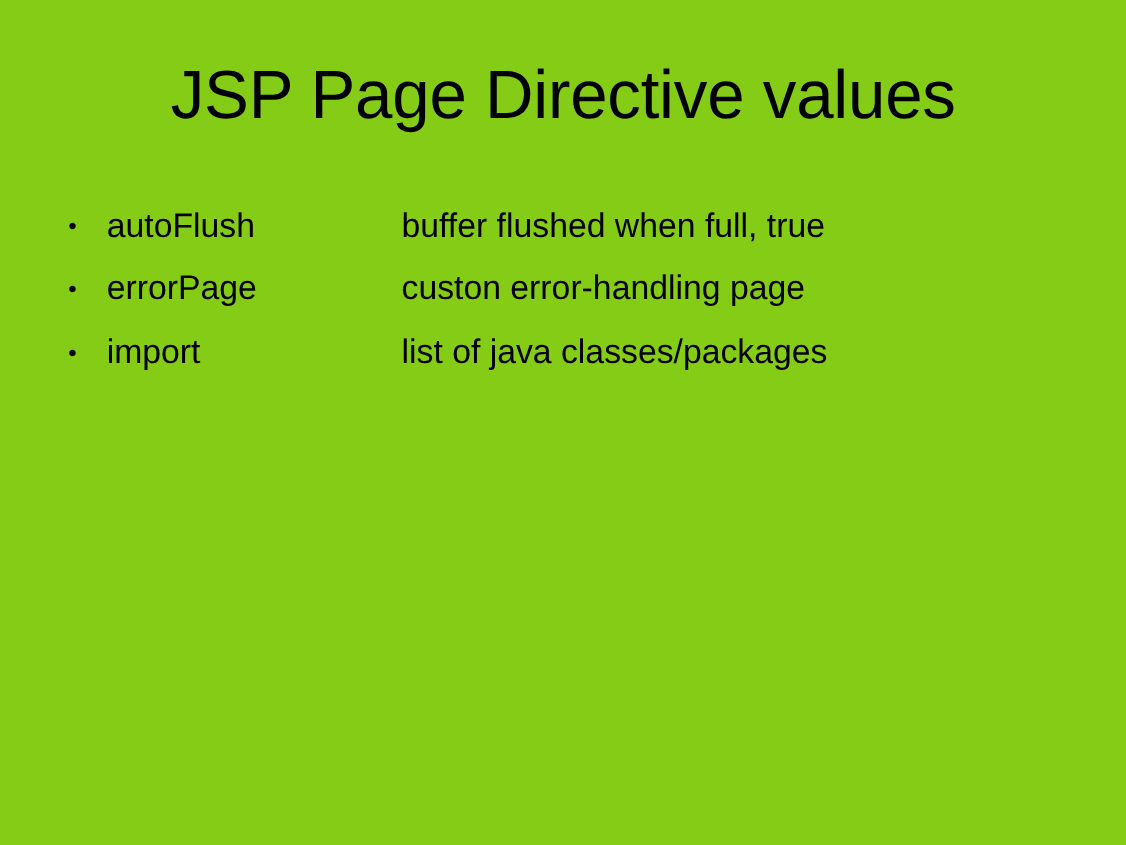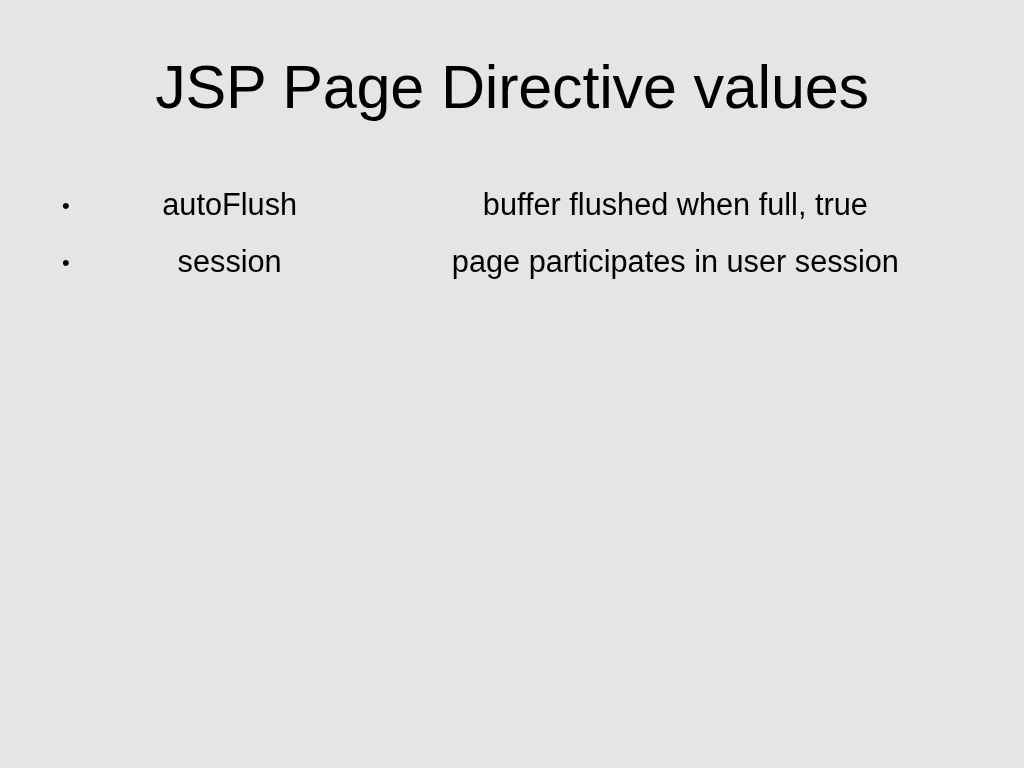--- a/index.html
+++ b/index.html
@@ -12,21 +12,21 @@
     background: #ffffff;
     font-family: "Liberation Sans", sans-serif;
     color: #000000;
     overflow: hidden;
   }
 
   .slide {
     position: relative;
     width: 1024px;
     height: 768px;
-    background: #e5e5e5;
+    background: #84cc16;
   }
 
   
   .slide-title {
     position: absolute;
     left: 0;
     top: 54px;
     width: 1024px;
     text-align: center;
     font-size: 62px;
@@ -38,21 +38,20 @@
     transform: scaleX(0.985);
     transform-origin: 50% 50%;
   }
 
   
   .bullet-list {
     position: absolute;
     left: 62px;
     top: 186px;
     width: 930px;
-    text-align: center;
   }
 
   .bullet-row {
     display: flex;
     align-items: baseline;
     height: 57.3px;
     font-size: 31px;
     line-height: 38px;
     white-space: nowrap;
   }
@@ -95,24 +94,29 @@
   <div class="bullet-list">
 
     <div class="bullet-row">
       <span class="bullet-marker"></span>
       <span class="bullet-term">autoFlush</span>
       <span class="bullet-desc">buffer flushed when full, true</span>
     </div>
 
 
 
-
-
+    <div class="bullet-row">
+      <span class="bullet-marker"></span>
+      <span class="bullet-term">errorPage</span>
+      <span class="bullet-desc">custon error-handling page</span>
+    </div>
 
     <div class="bullet-row">
       <span class="bullet-marker"></span>
-      <span class="bullet-term">session</span>
-      <span class="bullet-desc">page participates in user session</span>
+      <span class="bullet-term">import</span>
+      <span class="bullet-desc">list of java classes/packages</span>
     </div>
+
+
 
   </div>
 
 </div>
 
 </body></html>

